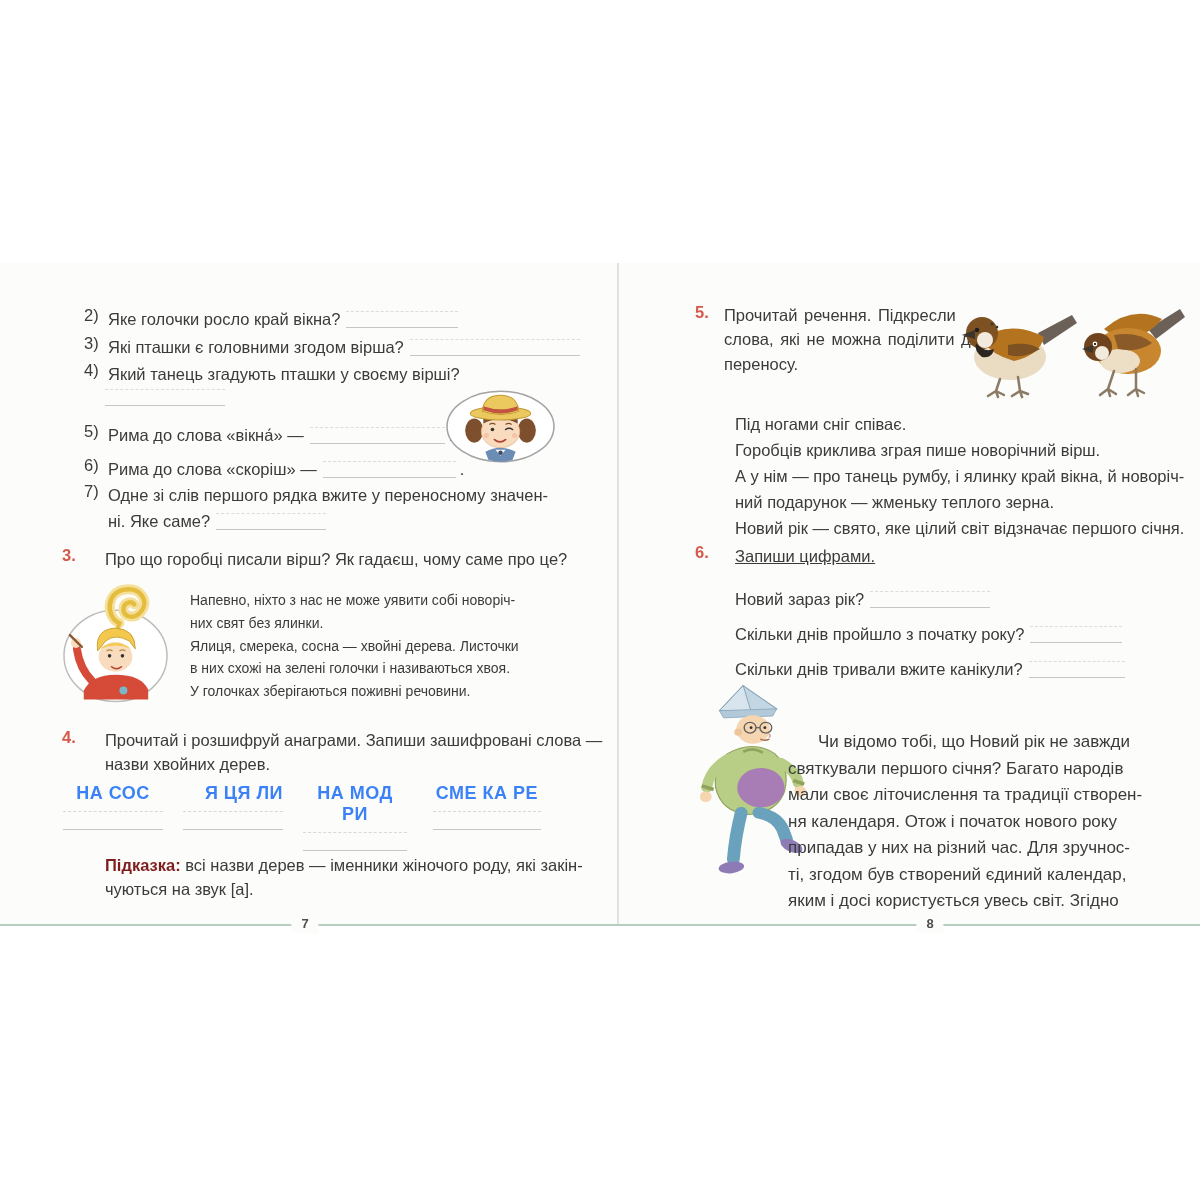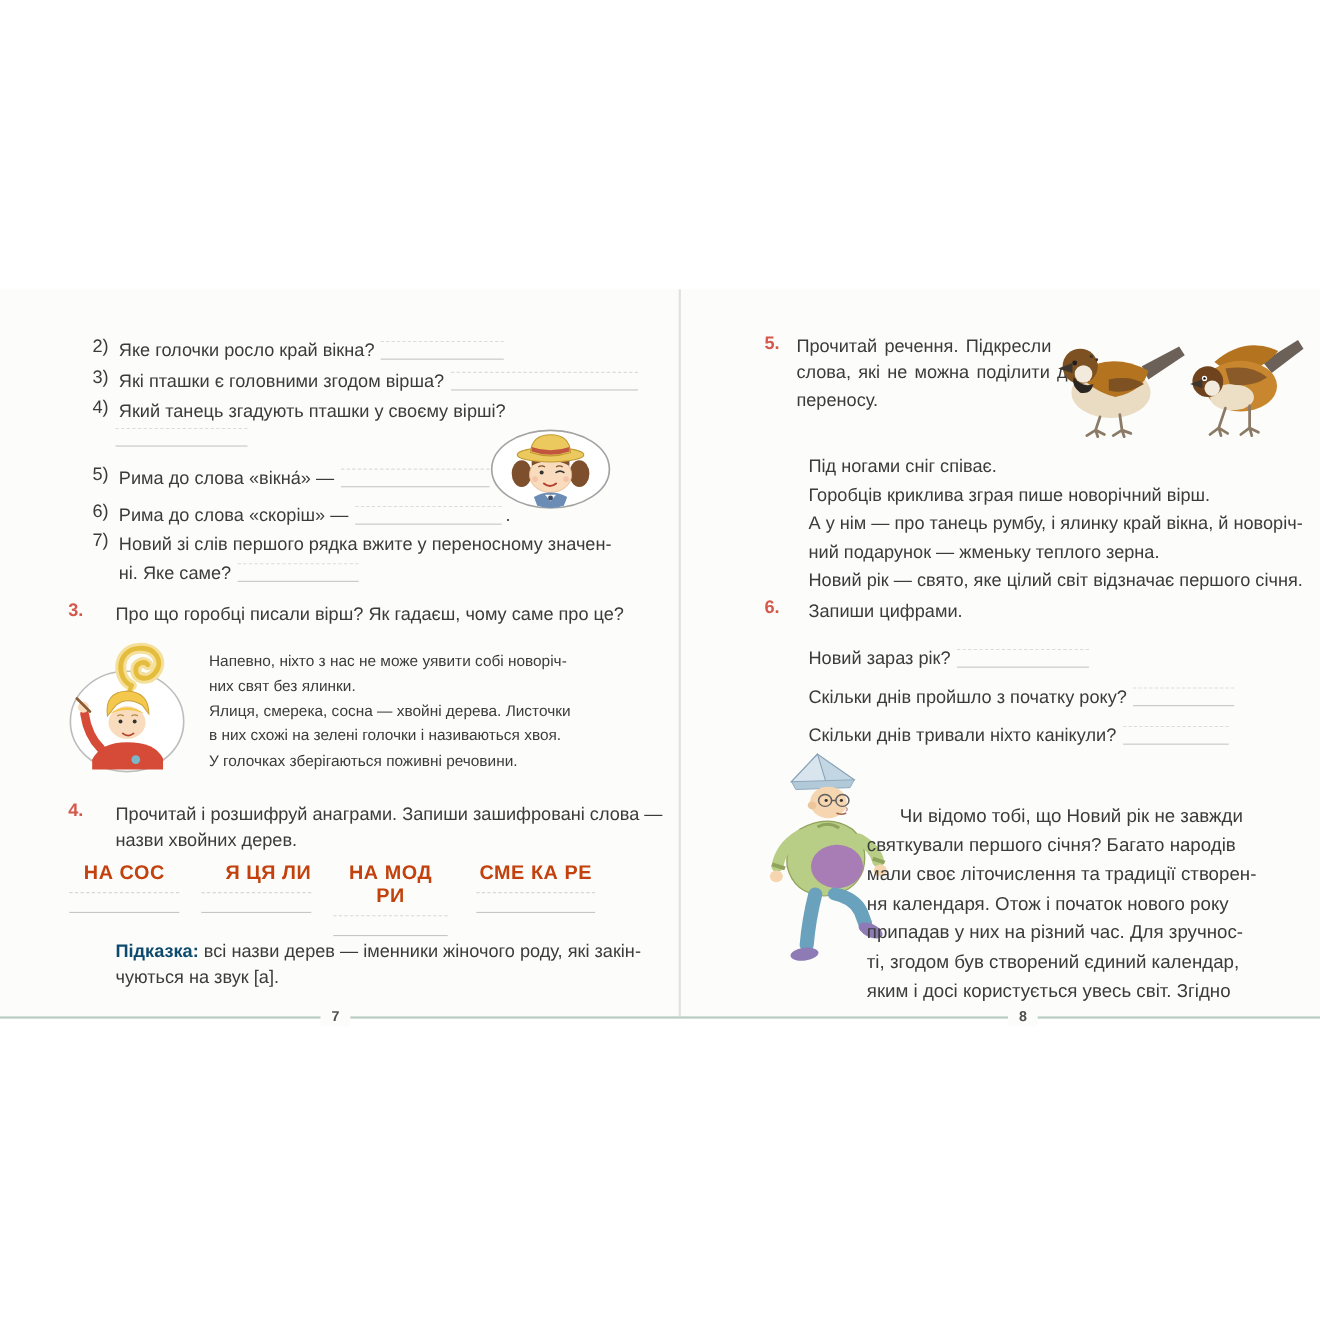--- a/index.html
+++ b/index.html
@@ -23,23 +23,23 @@
     border-bottom:1.5px solid #c6c6c3;border-top:1px dashed #d8d8d5;
   }
   .suffix{margin-left:4px;font-size:16.5px;}
   .infotext{font-size:14px;line-height:22.8px;white-space:pre;}
   .sent{font-size:16.5px;line-height:26px;white-space:pre;margin-top:19px;}
   .task5text{font-size:16.5px;line-height:24.3px;white-space:pre;word-spacing:2px;}
   .para{
     font-size:17px;line-height:26.5px;white-space:pre;text-indent:30px;
   }
   .anacol{text-align:center;}
-  .analabel{font-size:18px;font-weight:bold;letter-spacing:0.5px;color:#c2410c;}
+  .analabel{font-size:18px;font-weight:bold;letter-spacing:0.5px;color:#3b82f6;}
   .hintwrap{font-size:16.5px;line-height:24px;white-space:pre;}
-  .hintlabel{color:#0c4a6e;font-weight:bold;}
+  .hintlabel{color:#7f1d1d;font-weight:bold;}
   .footline{top:924px;height:2px;background:#b8cec1;}
   .pagenum{
     top:914px;font-size:13px;font-weight:bold;color:#4f4f4f;
     background:#fcfcfa;padding:2px 10px;transform:translateX(-50%);
   }
 </style>
 </head>
 <body>
 
 <div class="abs page-area"></div>
@@ -57,21 +57,21 @@
   <span class="wl" style="width:120px;margin-left:0;"></span>
 </div>
 
 <span class="abs qnum" style="left:84px;top:422px;">5)</span>
 <div class="abs qtext" style="left:108px;top:422px;"><span>Рима до слова «вікна́» —</span><span class="wl" style="width:135px;"></span><span class="suffix">.</span></div>
 
 <span class="abs qnum" style="left:84px;top:456px;">6)</span>
 <div class="abs qtext" style="left:108px;top:456px;"><span>Рима до слова «скоріш» —</span><span class="wl" style="width:133px;"></span><span class="suffix">.</span></div>
 
 <span class="abs qnum" style="left:84px;top:482px;">7)</span>
-<div class="abs qtext" style="left:108px;top:482px;"><span>Новий зі слів першого рядка вжите у переносному значен-
+<div class="abs qtext" style="left:108px;top:482px;"><span>Одне зі слів першого рядка вжите у переносному значен-
 ні. Яке саме?</span><span class="wl" style="width:110px;"></span></div>
 
 <div class="abs" style="left:445px;top:389px;">
   <svg width="111" height="75" viewBox="0 0 110 74">
     <ellipse cx="55" cy="37" rx="53" ry="35" fill="#ffffff" stroke="#a3a3a3" stroke-width="1.5"></ellipse>
     <ellipse cx="29" cy="41" rx="9" ry="12" fill="#7d4f2c"></ellipse>
     <ellipse cx="81" cy="41" rx="9" ry="12" fill="#7d4f2c"></ellipse>
     <ellipse cx="55" cy="42" rx="19" ry="16" fill="#f9dcbd" stroke="#e3b98e" stroke-width="0.8"></ellipse>
     <path d="M38,34 Q55,25 72,34 L72,29 L38,29 Z" fill="#7d4f2c"></path>
     <ellipse cx="55" cy="24" rx="30" ry="6.5" fill="#ecc95e" stroke="#c19a33" stroke-width="1"></ellipse>
@@ -180,25 +180,25 @@
   </svg>
 </div>
 
 <div class="abs sent" style="left:735px;top:392px;">Під ногами сніг співає.
 Горобців криклива зграя пише новорічний вірш.
 А у нім — про танець румбу, і ялинку край вікна, й новоріч-
 ний подарунок — жменьку теплого зерна.
 Новий рік — свято, яке цілий світ відзначає першого січня.</div>
 
 <span class="abs tasknum" style="left:695px;top:543px;">6.</span>
-<div class="abs qtext" style="left:735px;top:543px;">Запиши цифрами.</div>
+<div class="abs qtext" style="left:735px;top:543px;text-decoration:underline;">Запиши цифрами.</div>
 
 <div class="abs qtext" style="left:735px;top:586px;"><span>Новий зараз рік?</span><span class="wl" style="width:120px;"></span></div>
 <div class="abs qtext" style="left:735px;top:621px;"><span>Скільки днів пройшло з початку року?</span><span class="wl" style="width:92px;"></span></div>
-<div class="abs qtext" style="left:735px;top:656px;"><span>Скільки днів тривали ніхто канікули?</span><span class="wl" style="width:96px;"></span></div>
+<div class="abs qtext" style="left:735px;top:656px;"><span>Скільки днів тривали вжите канікули?</span><span class="wl" style="width:96px;"></span></div>
 
 <div class="abs" style="left:690px;top:682px;">
   <svg width="130" height="206" viewBox="0 0 132 230" preserveAspectRatio="none">
     <path d="M54,4 L88,30 L64,40 L30,32 Z" fill="#c3d6e4" stroke="#87a2b5" stroke-width="1.2"></path>
     <path d="M54,4 L62,33 L30,32 Z" fill="#d8e5ee" stroke="#87a2b5" stroke-width="1"></path>
     <path d="M30,32 L88,30 L84,38 L34,40 Z" fill="#b2c9da" stroke="#87a2b5" stroke-width="0.8"></path>
     <ellipse cx="64" cy="53" rx="17" ry="16" fill="#f6d6b0"></ellipse>
     <circle cx="49" cy="56" r="4" fill="#eec49a"></circle>
     <circle cx="61" cy="51" r="6" fill="none" stroke="#5e5e5e" stroke-width="1.4"></circle>
     <circle cx="77" cy="51" r="6" fill="none" stroke="#5e5e5e" stroke-width="1.4"></circle>

